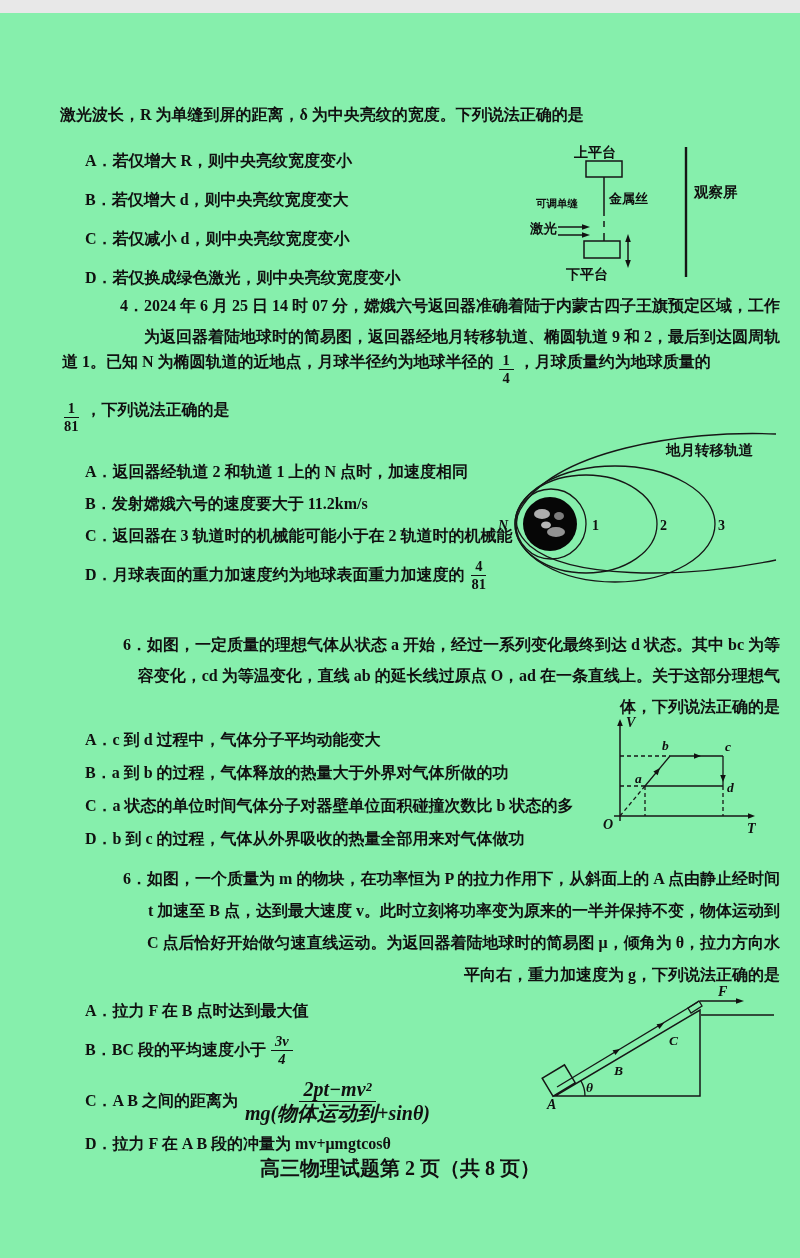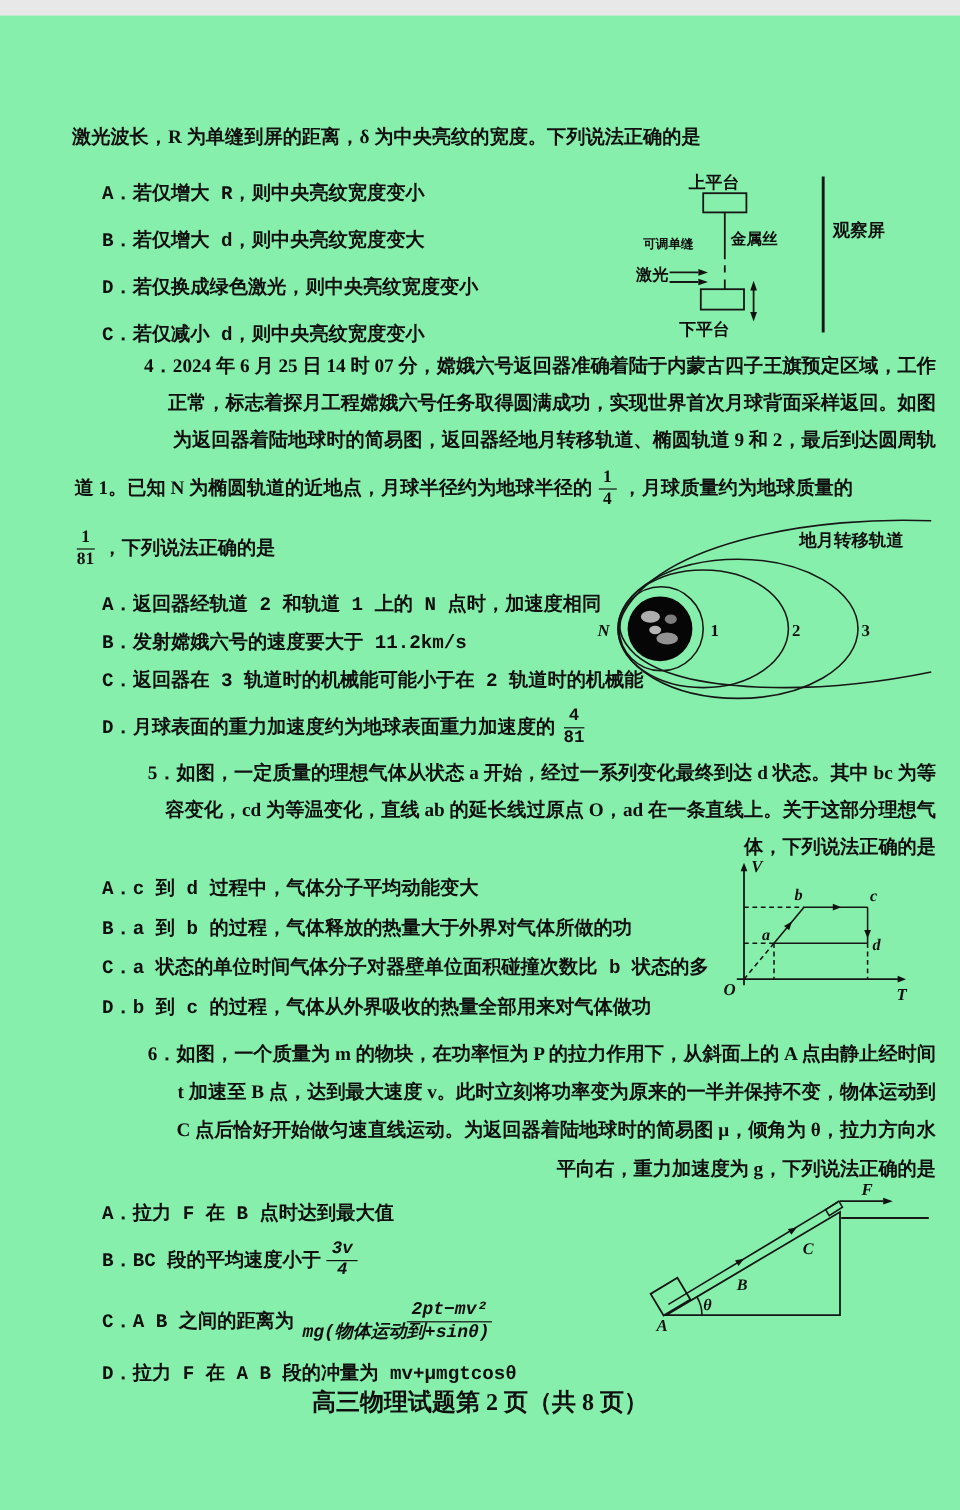--- a/index.html
+++ b/index.html
@@ -3,29 +3,29 @@
 <meta charset="utf-8">
 <style>
   html,body{margin:0;padding:0;background:#e8e8e8;}
   #page{position:relative;width:800px;height:1258px;margin:13px auto;background:#86efac;
         font-family:"Liberation Serif","DejaVu Serif",serif;color:#101010;font-weight:600;
         overflow:hidden;}
   .q{position:absolute;font-size:16px;}
   .line{white-space:nowrap;}
   .body-line{line-height:31px;padding-left:27px;text-align:right;}
   .body-line.first{padding-left:0;}
-  .mixline{display:flex;align-items:center;height:48px;padding-left:27px;white-space:nowrap;}
-  .opts .line{display:flex;align-items:center;font-family:Liberation Mono, monospace;}
+  .mixline{display:flex;align-items:flex-start;height:48px;padding-left:27px;white-space:nowrap;}
+  .opts .line{display:flex;align-items:center;}
   
   .frac{display:inline-flex;flex-direction:column;align-items:center;margin:0 5px;
         line-height:1.15;font-size:14.5px;}
   .frac .num{padding:0 4px;border-bottom:1.6px solid #111;}
   .frac .den{padding:0 2px;}
   .frac.it{font-style:italic;}
-  .frac.lg{font-size:15px;align-items:flex-end;}
+  .frac.lg{font-size:20px;}
   
   #q3{top:88px;left:60px;width:710px;}
   #q3 .intro{line-height:28px;}
   #q3 .opts{margin-top:13px;padding-left:25px;}
   #q3 .opts .line{height:39px;}
   
   #q4{top:277px;left:35px;width:745px;}
   #q4 .opts{margin-top:4px;padding-left:50px;}
   #q4 .opts .line{height:32px;}
   #q4 .opts .mixopt{height:46px;}
@@ -57,22 +57,22 @@
 </head>
 <body>
 
 <div id="page">
 
   <div id="q3" class="q">
     <div class="line intro">激光波长，R 为单缝到屏的距离，δ 为中央亮纹的宽度。下列说法正确的是</div>
     <div class="opts">
       <div class="line">A．若仅增大 R，则中央亮纹宽度变小</div>
       <div class="line">B．若仅增大 d，则中央亮纹宽度变大</div>
+      <div class="line">C．若仅减小 d，则中央亮纹宽度变小</div>
       <div class="line">D．若仅换成绿色激光，则中央亮纹宽度变小</div>
-      <div class="line">C．若仅减小 d，则中央亮纹宽度变小</div>
     </div>
   </div>
 
   <svg class="diag" style="left:530px;top:126px;" width="245" height="148" viewBox="0 0 245 148">
     <text x="44" y="18" font-size="14">上平台</text>
     <rect class="ln" x="56" y="22" width="36" height="16"></rect>
     <line class="ln" x1="74" y1="38" x2="74" y2="77"></line>
     <text x="79" y="64" font-size="13">金属丝</text>
     <text x="6" y="68" font-size="10.5">可调单缝</text>
     <line class="ln" x1="74" y1="82" x2="74" y2="88"></line>
@@ -86,21 +86,20 @@
     <line class="ln" x1="98" y1="102" x2="98" y2="122"></line>
     <polygon class="ah" points="95.2,103 98,95 100.8,103"></polygon>
     <polygon class="ah" points="95.2,121 98,129 100.8,121"></polygon>
     <text x="36" y="140" font-size="14">下平台</text>
     <line x1="156" y1="8" x2="156" y2="138" stroke="#161616" stroke-width="2.4"></line>
     <text x="164" y="58" font-size="14.5">观察屏</text>
   </svg>
 
   <div id="q4" class="q">
     <div class="line body-line first">4．2024 年 6 月 25 日 14 时 07 分，嫦娥六号返回器准确着陆于内蒙古四子王旗预定区域，工作</div>
-    <div class="line body-line">正常，标志着探月工程嫦娥六号任务取得圆满成功，实现世界首次月球背面采样返回。如图</div>
     <div class="line body-line">为返回器着陆地球时的简易图，返回器经地月转移轨道、椭圆轨道 9 和 2，最后到达圆周轨</div>
     <div class="mixline">
       <span>道 1。已知 N 为椭圆轨道的近地点，月球半径约为地球半径的</span>
       <span class="frac">
           <span class="num">1</span>
           <span class="den">4</span>
         </span>
       <span>，月球质量约为地球质量的</span>
     </div>
     <div class="mixline l5">
@@ -135,21 +134,21 @@
     <ellipse cx="58" cy="97" rx="5" ry="3.5" fill="#e2e2e2" opacity="0.8"></ellipse>
     <ellipse cx="71" cy="88" rx="5" ry="4" fill="#cccccc" opacity="0.6"></ellipse>
     <text class="it" x="10" y="102" font-size="14">N</text>
     <text x="104" y="102" font-size="14">1</text>
     <text x="172" y="102" font-size="14">2</text>
     <text x="230" y="102" font-size="14">3</text>
     <text x="178" y="27" font-size="14.5">地月转移轨道</text>
   </svg>
 
   <div id="q5" class="q">
-    <div class="line body-line first">5．如图，一定质量的理想气体从状态 a 开始，经过一系列变化最终到达 d 状态。其中 bc 为等</div>
+    <div class="line body-line first">6．如图，一定质量的理想气体从状态 a 开始，经过一系列变化最终到达 d 状态。其中 bc 为等</div>
     <div class="line body-line">容变化，cd 为等温变化，直线 ab 的延长线过原点 O，ad 在一条直线上。关于这部分理想气</div>
     <div class="line body-line">体，下列说法正确的是</div>
     <div class="opts">
       <div class="line">A．c 到 d 过程中，气体分子平均动能变大</div>
       <div class="line">B．a 到 b 的过程，气体释放的热量大于外界对气体所做的功</div>
       <div class="line">C．a 状态的单位时间气体分子对器壁单位面积碰撞次数比 b 状态的多</div>
       <div class="line">D．b 到 c 的过程，气体从外界吸收的热量全部用来对气体做功</div>
     </div>
   </div>
 

